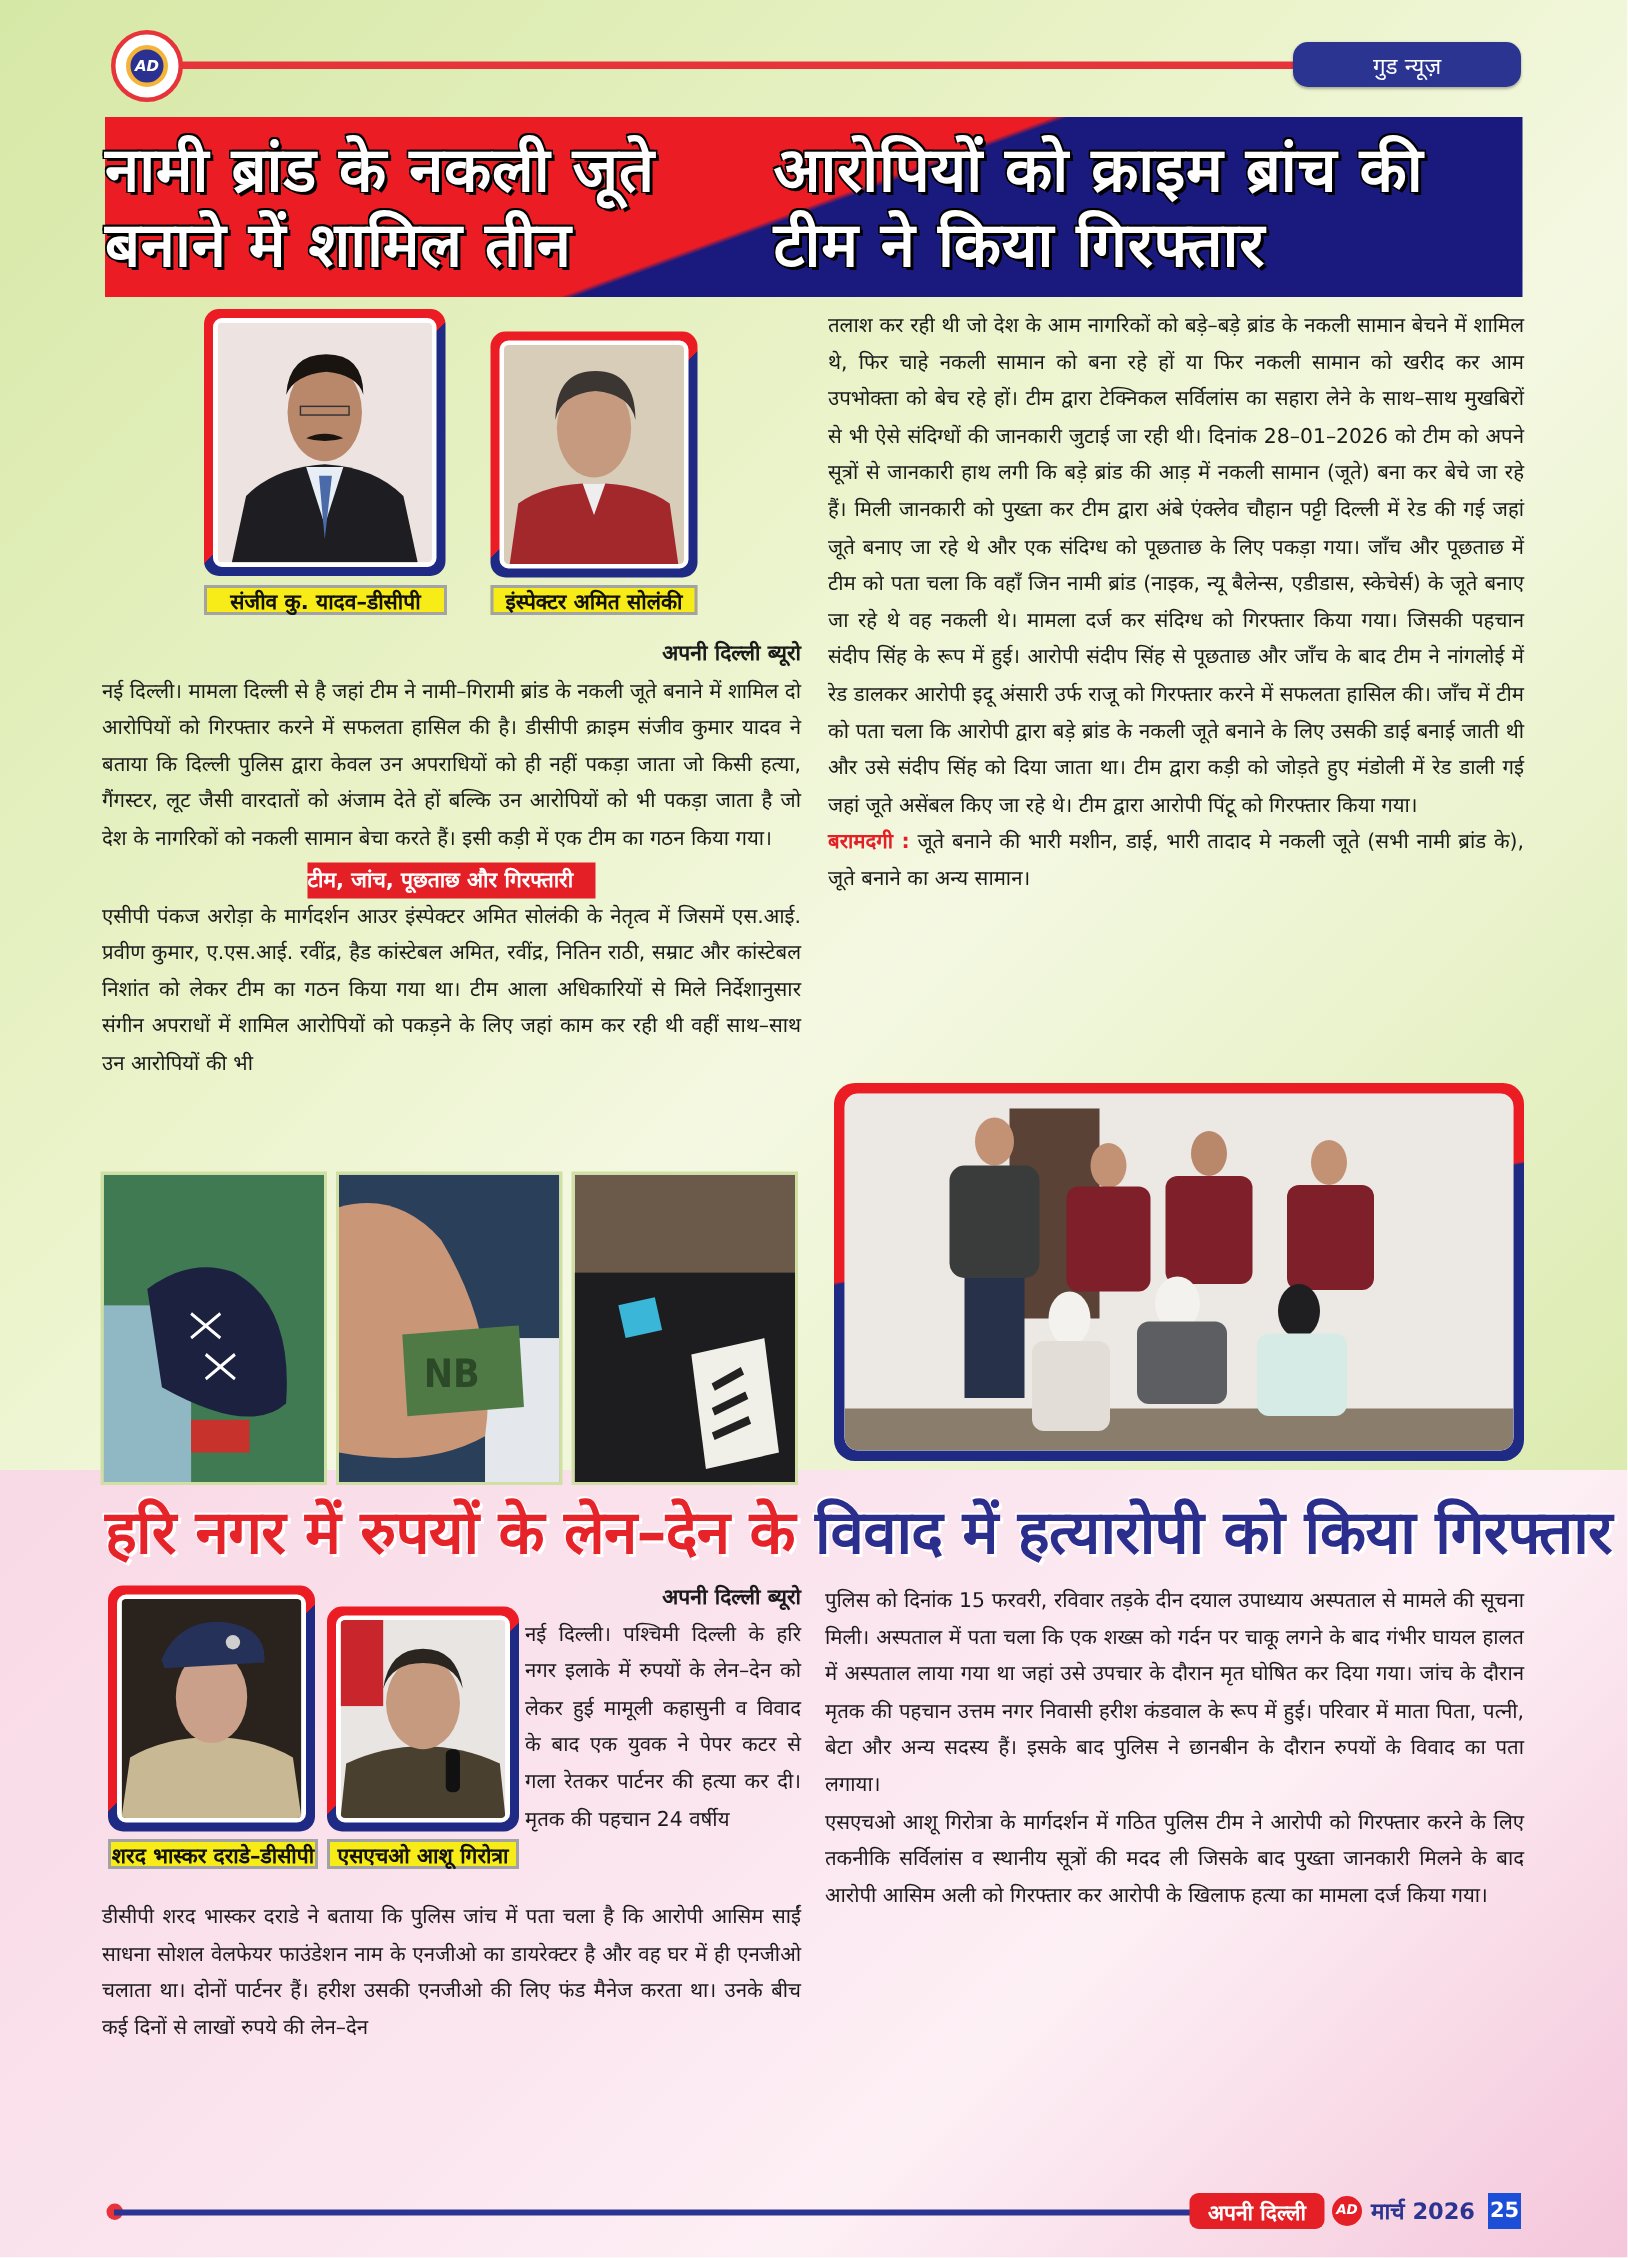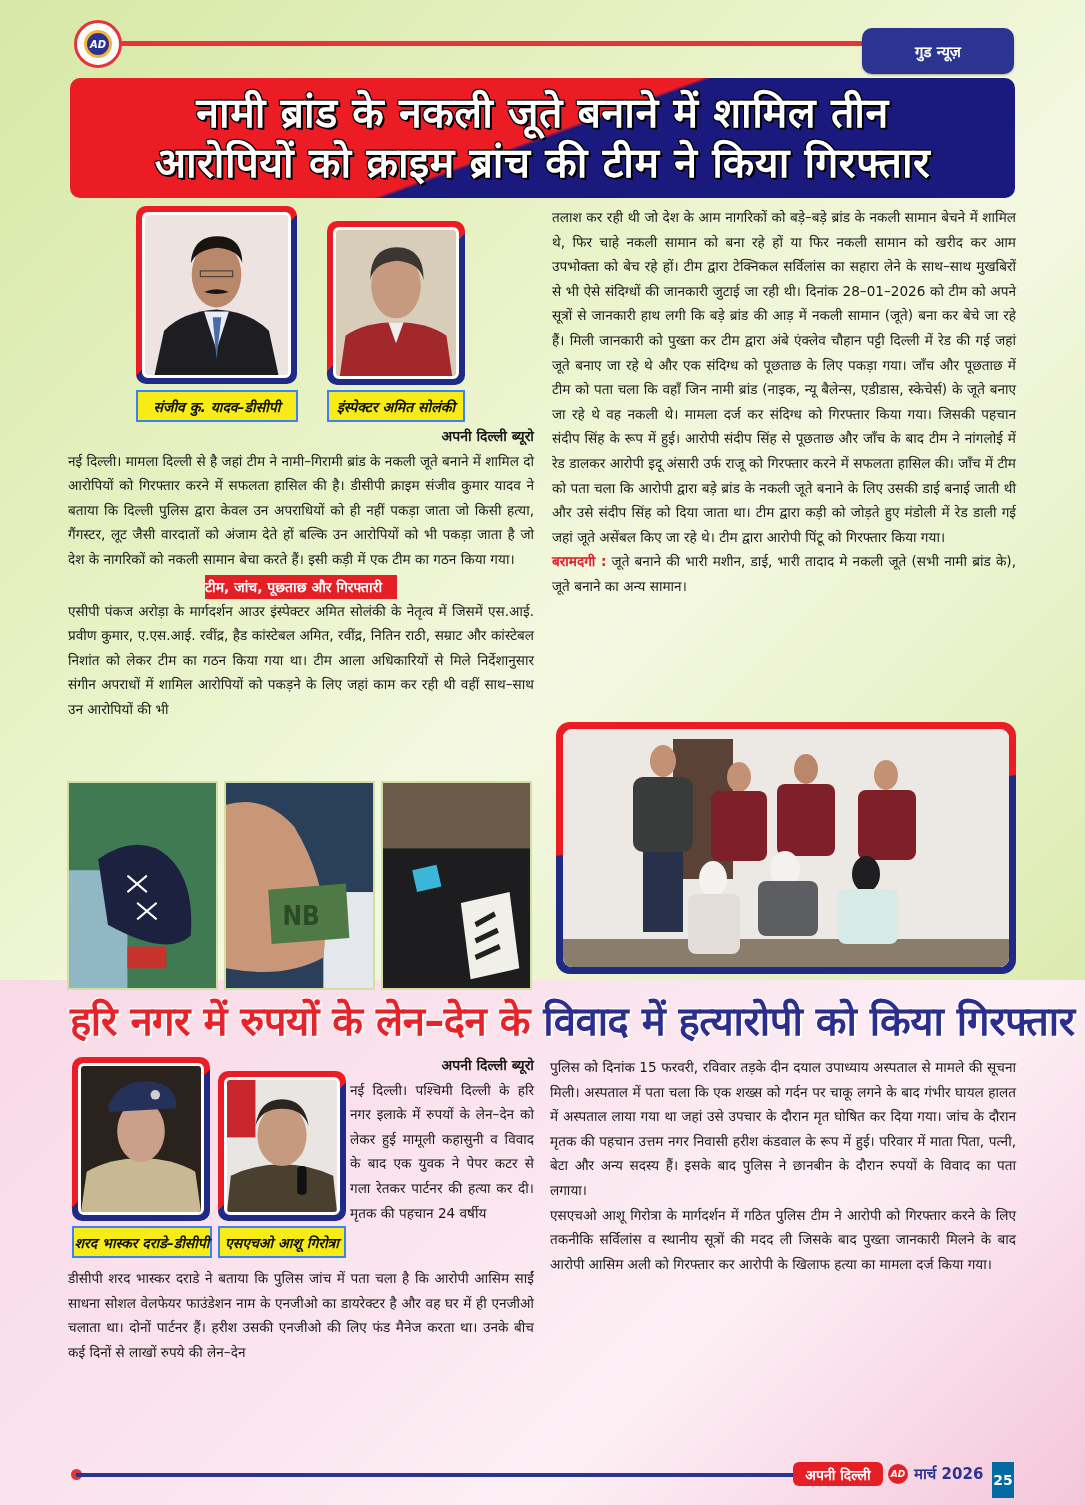--- a/index.html
+++ b/index.html
@@ -24,45 +24,45 @@
   .logo {
     position: absolute; left: 74px; top: 20px; width: 48px; height: 48px; border-radius: 50%;
     background: #fff; border: 3px solid #e7343a; display: flex; align-items: center; justify-content: center;
   }
   .logo-inner {
     width: 28px; height: 28px; border-radius: 50%; background: #2a3190; border: 3px solid #f4b43a;
     color: #fff; font-size: 10px; font-weight: bold; display: flex; align-items: center; justify-content: center;
     font-style: italic;
   }
   .section-pill {
-    position: absolute; left: 862px; top: 28px; width: 152px; height: 46px; border-radius: 10px;
-    background: #2c3492; color: #fff; font-size: 15px; font-weight: bold;
+    position: absolute; left: 862px; top: 28px; width: 152px; height: 30px; border-radius: 10px;
+    background: #2c3492; color: #fff; font-size: 15px; font-weight: normal;
     display: flex; align-items: center; justify-content: center; box-shadow: 0 1px 2px rgba(0,0,0,.3);
   }
 
   
   .headline1 {
     position: absolute; left: 70px; top: 78px; width: 945px; height: 120px;
     background: linear-gradient(160deg, #ec1c24 0%, #ec1c24 49.6%, #1a1a7e 50.4%, #1a1a7e 100%);
-    display: flex; flex-direction: column; align-items: center; justify-content: center; border-radius: 10px;
+    display: flex; align-items: center; justify-content: center;
   }
   .headline1 div {
     color: #fff; font-size: 41px; font-weight: bold; line-height: 50px; letter-spacing: 0.5px;
     text-shadow: 2px 2px 0 #000, -1px -1px 0 #000, 1px -1px 0 #000, -1px 1px 0 #000;
   }
 
   
   .frame {
     position: absolute; border-radius: 10px; padding: 6px;
     background: linear-gradient(135deg, #ec1c24 0%, #ec1c24 50%, #1f2a85 50%, #1f2a85 100%);
   }
   .frame .photo { width: 100%; height: 100%; border-radius: 6px; overflow: hidden; position: relative; background: #fff; border: 3px solid #fff; }
   .caption {
-    position: absolute; background: #f7ec17; border: 2px solid #3b82f6; color: #111; font-weight: bold;
-    font-size: 14px; display: flex; align-items: center; justify-content: center; height: 32px; font-style: italic;
+    position: absolute; background: #f7ec17; border: 2px solid #a3a3a3; color: #111; font-weight: bold;
+    font-size: 14px; display: flex; align-items: center; justify-content: center; height: 20px;
   }
 
   
   .col { position: absolute; font-size: 13.6px; line-height: 24.6px; text-align: justify; }
   .col p { margin: 0; }
   .byline { font-weight: bold; text-align: right; font-size: 14px; }
   .subhead {
     background: #e41f26; color: #fff; font-weight: bold; text-align: left;
     font-size: 14px; height: 24px; line-height: 24px; margin: 3px auto 0; width: 192px;
   }
@@ -93,21 +93,21 @@
   .footer-pill {
     position: absolute; left: 793px; top: 1462px; width: 90px; height: 24px; background: #e41f26; color: #fff;
     font-weight: bold; font-size: 14px; border-radius: 6px; display: flex; align-items: center; justify-content: center;
   }
   .footer-logo {
     position: absolute; left: 888px; top: 1464px; width: 20px; height: 20px; border-radius: 50%; background: #e41f26;
     color: #fff; font-size: 9px; font-weight: bold; font-style: italic; display: flex; align-items: center; justify-content: center;
   }
   .footer-date { position: absolute; left: 914px; top: 1463px; color: #2c3492; font-weight: bold; font-size: 15px; }
   .footer-page {
-    position: absolute; left: 992px; top: 1462px; width: 22px; height: 36px; background: #0369a1; color: #fff;
+    position: absolute; left: 992px; top: 1462px; width: 22px; height: 24px; background: #1d4ed8; color: #fff;
     font-weight: bold; font-size: 14px; display: flex; align-items: center; justify-content: center;
   }
 </style>
 </head>
 <body>
 
 <div class="page">
   <div class="top-bg"></div>
   <div class="bottom-bg"></div>
 

